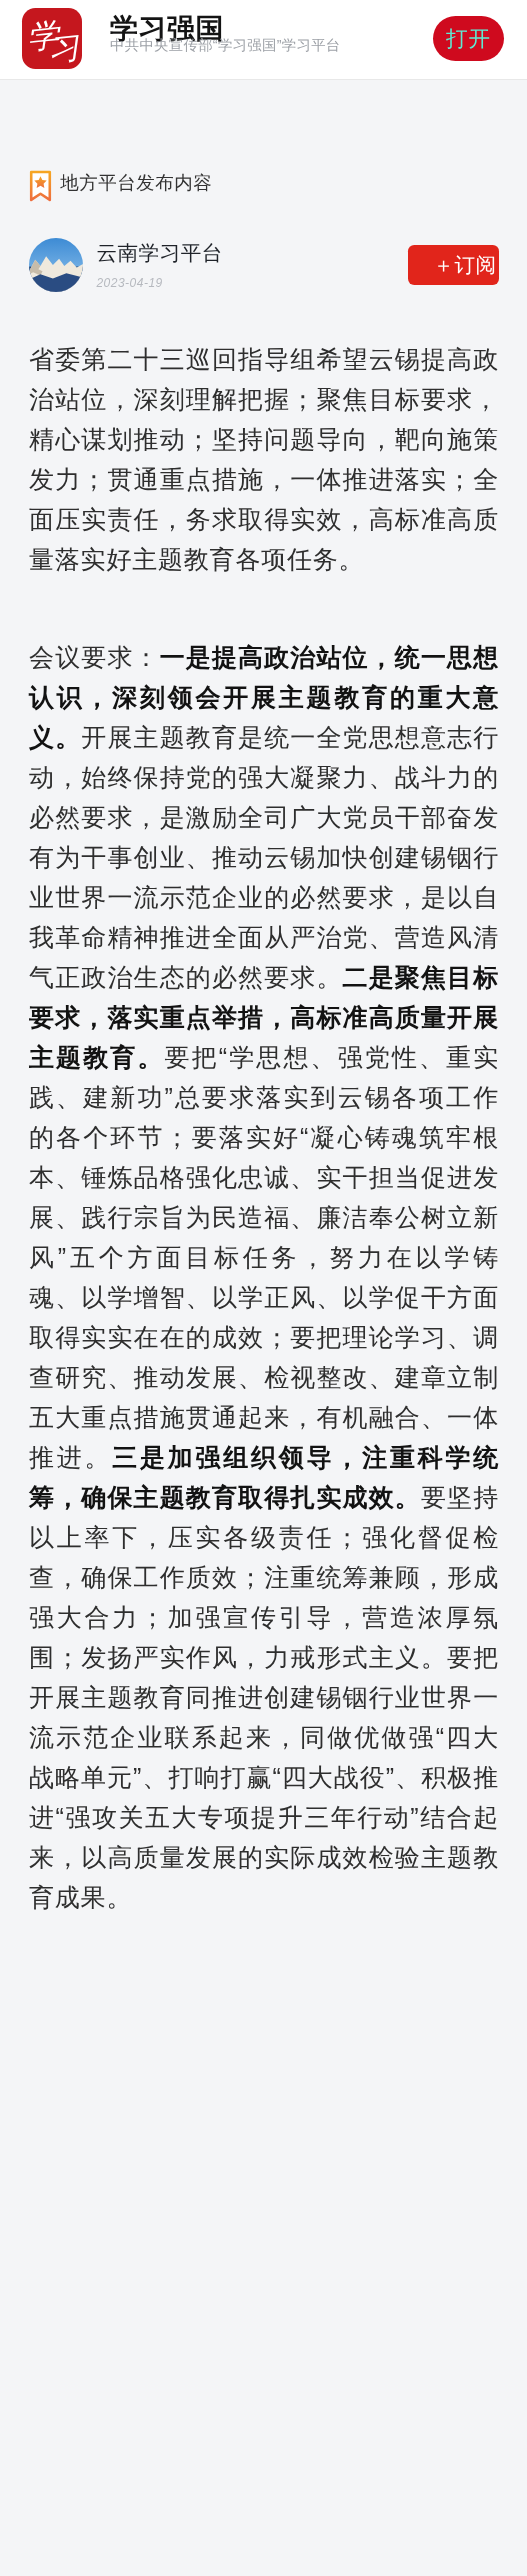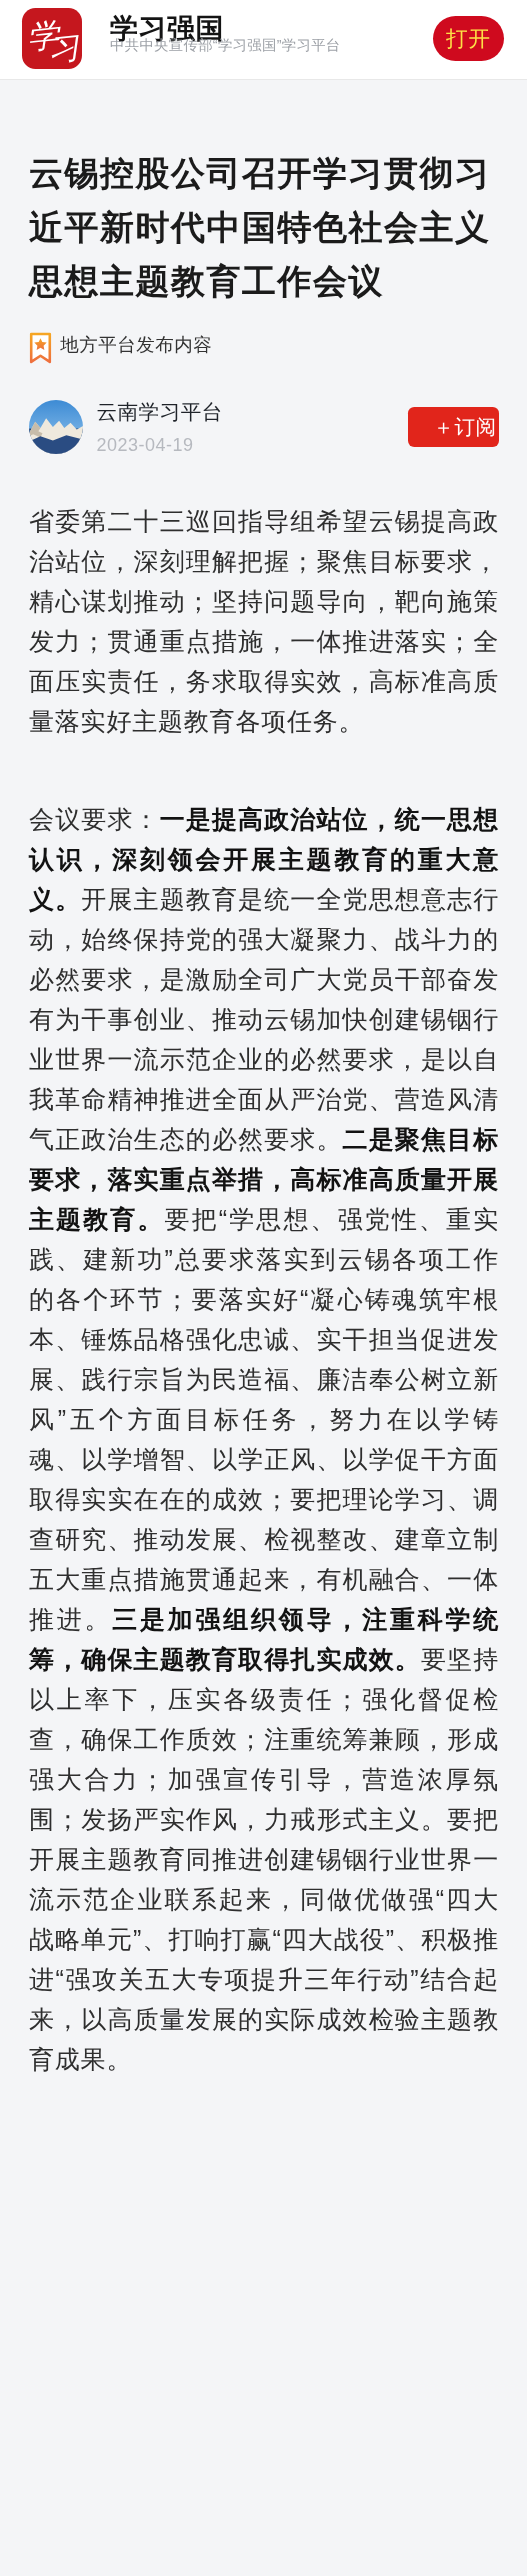--- a/index.html
+++ b/index.html
@@ -24,36 +24,36 @@
 
   
   .banner{position:relative;height:80px;background:var(--header_bg);border-bottom:0.5px solid var(--divider);}
   .logo{position:absolute;left:21.6px;top:8.2px;width:60px;height:61px;background:var(--brand_red);
         border-radius:13.4px;color:#fff;overflow:hidden;}
   .logo .c1{position:absolute;left:5.2px;top:7.2px;font-size:32px;font-style:italic;transform:rotate(-6deg);}
   .logo .c2{position:absolute;right:3.1px;top:19.6px;font-size:31px;font-style:italic;transform:rotate(-6deg);}
   .app-name{position:absolute;left:110px;top:10.3px;font-size:28px;font-weight:700;color:#141414;letter-spacing:0.5px;}
   .app-sub{position:absolute;left:110px;top:36px;font-size:14.4px;color:var(--muted_text);letter-spacing:0.3px;}
   .open-btn{position:absolute;left:433px;top:15.5px;width:71px;height:45px;border:none;border-radius:23px;
-        background:var(--open_red);color:#fde047;font-size:21.6px;font-family:inherit;letter-spacing:1px;cursor:pointer;}
+        background:var(--open_red);color:#5eead4;font-size:21.6px;font-family:inherit;letter-spacing:1px;cursor:pointer;}
 
   
   main{padding:66px 29px 0 29px;}
   h1.article-title{font-size:34px;line-height:54px;font-weight:700;color:var(--title_text);letter-spacing:1.5px;}
 
   .tag-row{display:flex;align-items:flex-start;margin-top:24px;height:33px;}
   .tag-row .bk{flex:0 0 auto;margin-right:8.2px;}
   .tag-label{font-size:18.5px;color:var(--tag_text);letter-spacing:0.5px;}
 
   .author-row{display:flex;align-items:center;margin-top:34px;height:55px;}
   .avatar{width:54px;height:54px;border-radius:50%;overflow:hidden;flex:0 0 auto;cursor:pointer;}
   .avatar svg{display:block;width:54px;height:54px;}
   .author-meta{margin-left:13.4px;flex:1 1 auto;}
   .author-name{font-size:20.6px;font-weight:500;color:#1f2329;letter-spacing:0.5px;cursor:pointer;}
-  .author-date{margin-top:9px;font-size:18px;color:var(--date_text);letter-spacing:0.5px;}
+  .author-date{margin-top:9px;font-size:12px;color:var(--date_text);letter-spacing:0.5px;font-style:italic;}
   .subscribe-btn{flex:0 0 auto;width:91px;height:40px;border:none;border-radius:6.2px;background:var(--subscribe_red);
         color:#fff;font-size:20.6px;font-family:inherit;letter-spacing:0.5px;cursor:pointer;padding-left:23px;}
 
   article{margin-top:47px;padding-bottom:62px;}
   article p{font-size:25px;line-height:40px;color:var(--body_text);letter-spacing:0.8px;
         margin-bottom:58px;text-align:justify;}
   article p:last-child{margin-bottom:0;}
   article .b{font-weight:700;color:var(--bold_text);}
 </style>
 </head>
@@ -65,21 +65,20 @@
     <div class="logo">
       <span class="c1">学</span>
       <span class="c2">习</span>
     </div>
     <div class="app-name">学习强国</div>
     <div class="app-sub">中共中央宣传部“学习强国”学习平台</div>
     <button class="open-btn">打开</button>
   </header>
 
   <main>
-    <h1 class="article-title">云锡控股公司召开学习贯彻习近平新时代中国特色社会主义思想主题教育工作会议</h1>
 
     <div class="tag-row">
       <svg class="bk" width="23" height="32" viewBox="0 0 44 62" aria-hidden="true">
         <defs>
           <linearGradient id="bkg" x1="0" y1="0" x2="0" y2="1">
             <stop offset="0" stop-color="#f6a623"></stop>
             <stop offset="1" stop-color="#ee6f3e"></stop>
           </linearGradient>
         </defs>
         <path d="M4 4 h36 v54 l-18 -12 l-18 12 z" fill="#ffffff" stroke="url(#bkg)" stroke-width="5" stroke-linejoin="round"></path>

